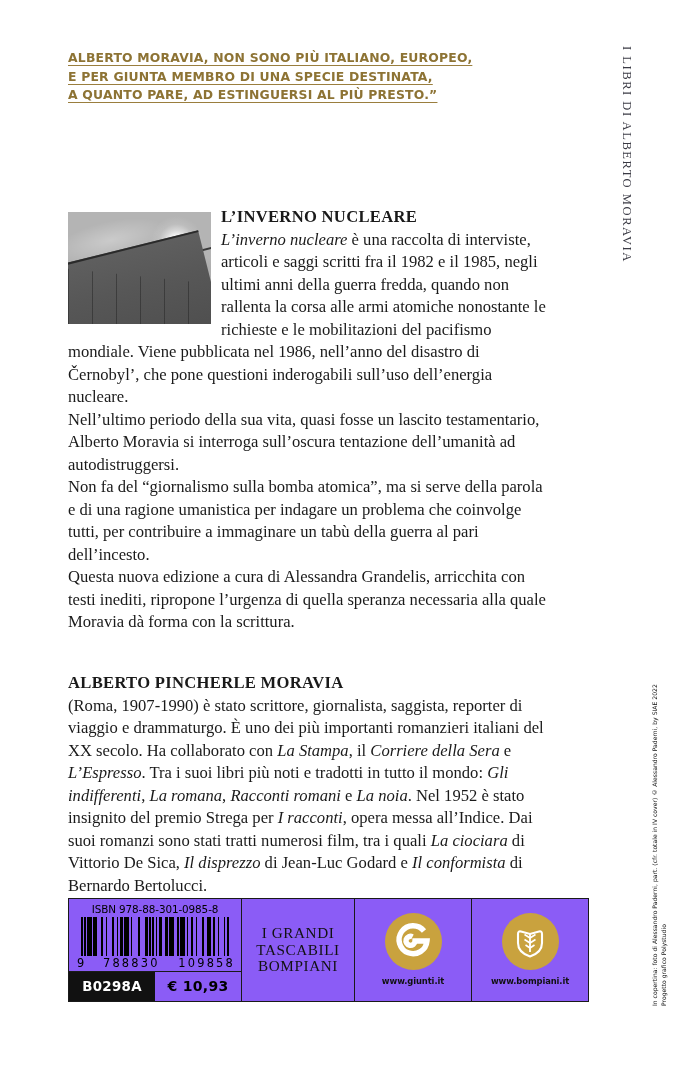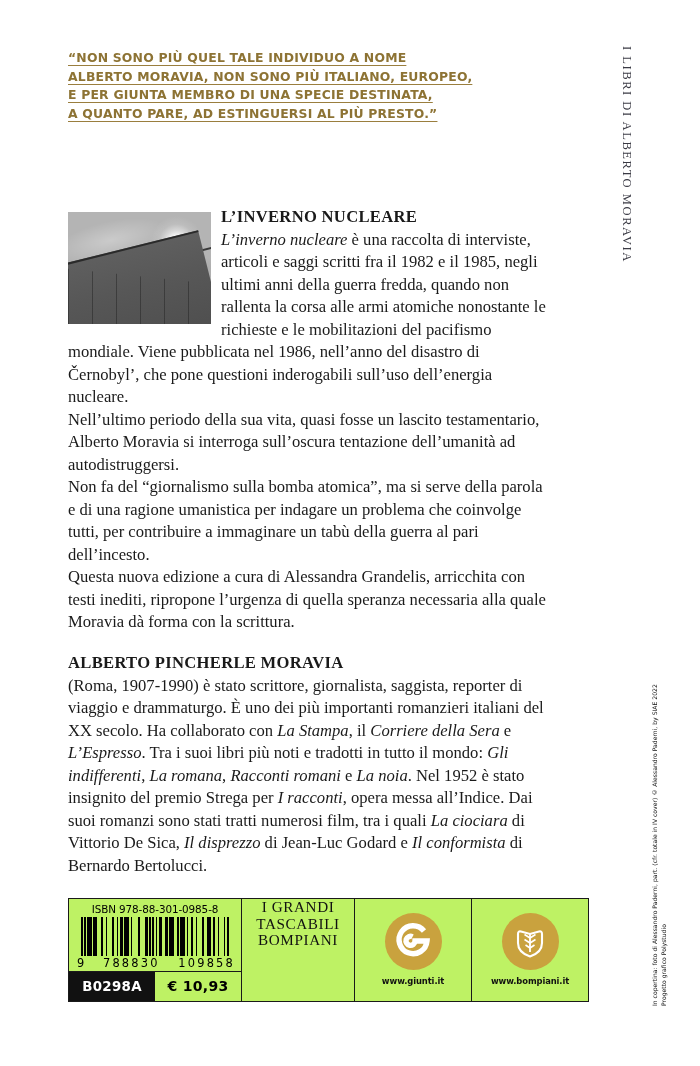--- a/index.html
+++ b/index.html
@@ -131,20 +131,21 @@
     left: 68px;
     top: 652px;
     width: 482px;
     font-size: 16.6px;
     line-height: 22.5px;
   }
   .bio .bioname {
     font-weight: bold;
     letter-spacing: 0.3px;
     display: block;
+    margin-top: 20px;
   }
   .bio p { margin: 0; }
   .bio em { font-style: italic; text-align: center; }
 
   
   .series-label {
     position: absolute;
     left: 606px;
     top: 46px;
     width: 28px;
@@ -178,21 +179,21 @@
   
   .bottom-bar {
     position: absolute;
     left: 68px;
     top: 898px;
     width: 521px;
     height: 104px;
     border: 1px solid #1a1a1a;
     display: flex;
     box-sizing: border-box;
-    background: #bef264;
+    background: #8b5cf6;
   }
   .cell {
     box-sizing: border-box;
     position: relative;
   }
   .cell + .cell { border-left: 1px solid #1a1a1a; }
 
   .cell-barcode {
     width: 172px;
     display: flex;
@@ -256,20 +257,21 @@
     font-family: "DejaVu Sans", "Liberation Sans", sans-serif;
     font-weight: bold;
     font-size: 14px;
     letter-spacing: 0.3px;
     color: #000;
   }
 
   .cell-imprint {
     width: 113px;
     display: flex;
+    align-items: center;
     justify-content: center;
   }
   .imprint-text {
     text-align: center;
     font-family: "Liberation Serif", "DejaVu Serif", serif;
     font-size: 15.2px;
     line-height: 16.5px;
     letter-spacing: 0.6px;
     color: #111;
   }
@@ -296,21 +298,20 @@
     font-weight: bold;
     font-size: 8.4px;
     color: #111;
     letter-spacing: -0.1px;
   }
 </style>
 </head>
 <body>
 
 <div class="quote">
-  <span class="qline">“NON SONO PIÙ QUEL TALE INDIVIDUO A NOME</span>
   <span class="qline">ALBERTO MORAVIA, NON SONO PIÙ ITALIANO, EUROPEO,</span>
   <span class="qline">E PER GIUNTA MEMBRO DI UNA SPECIE DESTINATA,</span>
   <span class="qline">A QUANTO PARE, AD ESTINGUERSI AL PIÙ PRESTO.”</span>
 </div>
 
 <div class="desc">
   <div class="thumb">
     <div class="sky"></div>
     <div class="cloudA"></div>
     <div class="cloudB"></div>

